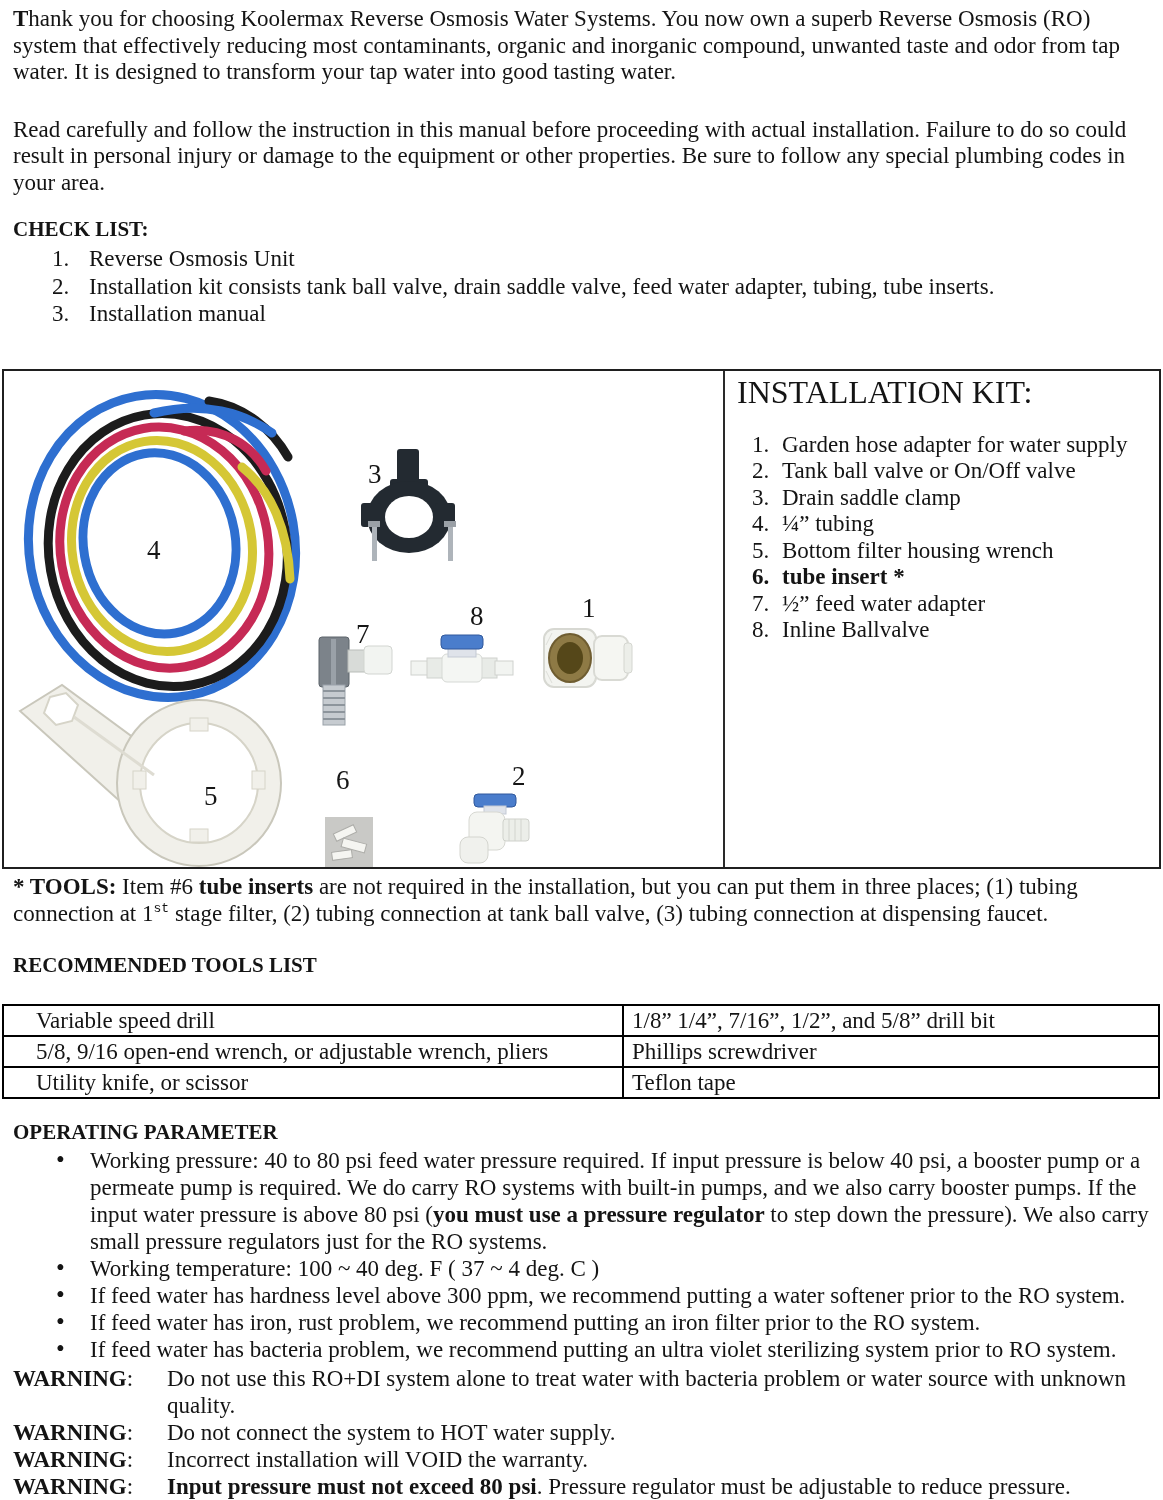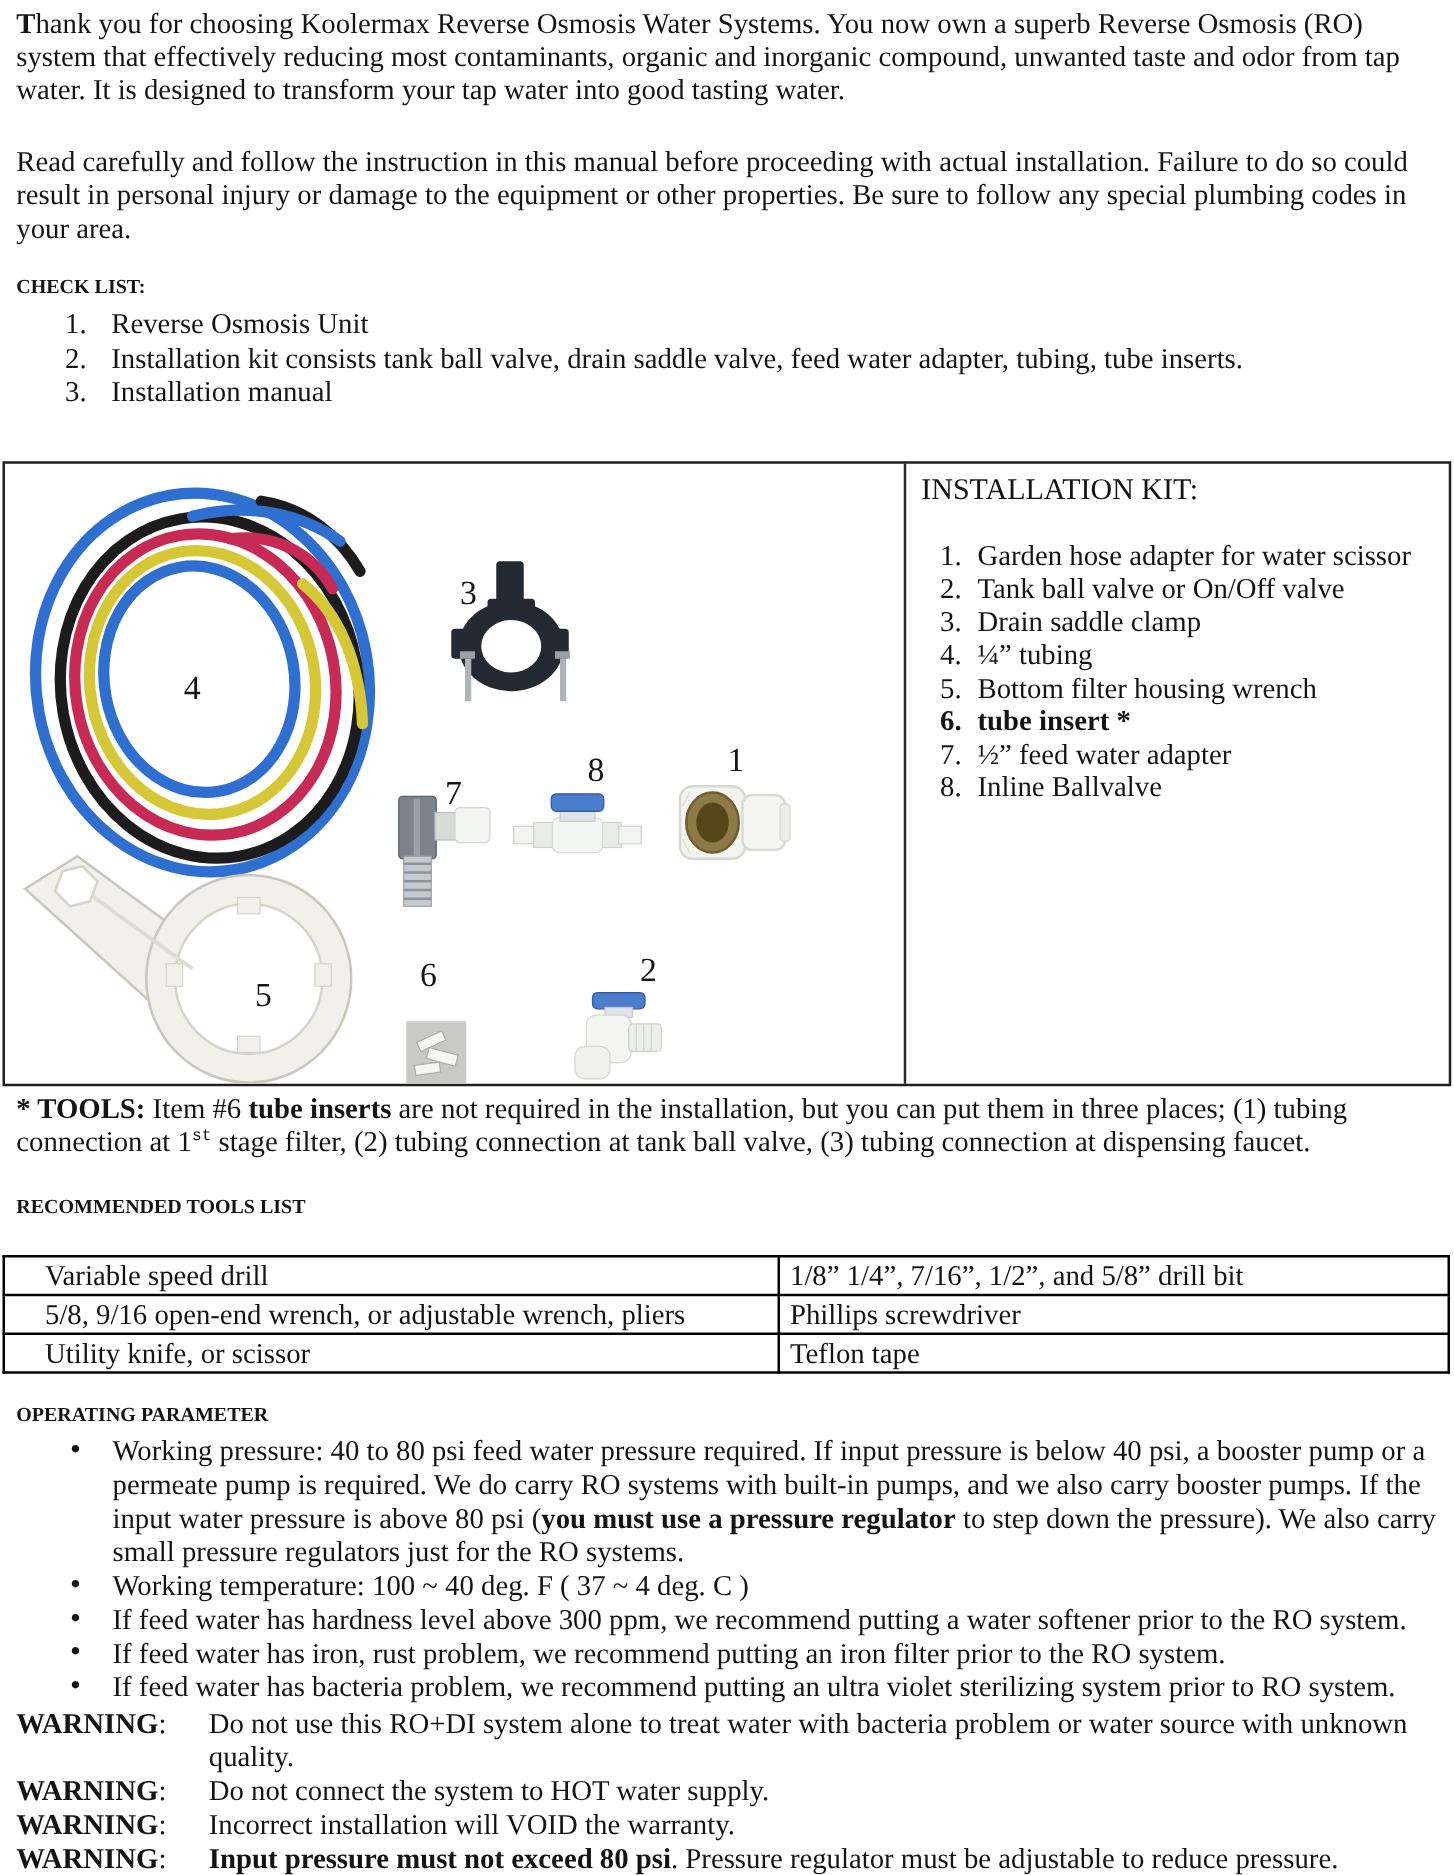--- a/index.html
+++ b/index.html
@@ -6,39 +6,39 @@
   body{
     width:1163px;height:1500px;overflow:hidden;position:relative;
     font-family:"Liberation Serif","DejaVu Serif",serif;
     font-size:23px;line-height:26.5px;color:#141414;
     -webkit-font-smoothing:antialiased;
   }
   .page{padding-top:6px;}
   p{margin:0;}
   .para{margin:0 13px;}
   .para-read{margin:31px 13px 0;}
-  .h{font-size:16px;font-weight:bold;line-height:27px;margin:0 13px;}
+  .h{font-size:21px;font-weight:bold;line-height:27px;margin:0 13px;}
   .h-check{margin-top:20px;}
   .h-tools{margin-top:25px;}
   .h-operating{margin-top:20px;}
 
   
   .check-list{margin:2px 13px 0;}
   .check-row{display:flex;line-height:27.5px;}
   .check-row .cnum{width:37px;margin-left:39px;flex:none;}
   .check-row .ctext{flex:1;}
 
   
   .figure-box{
     margin:41px 2px 0;height:496px;border:2px solid #1f1f1f;
     display:flex;background:#fff;
   }
   .photo{width:719px;flex:none;position:relative;}
   .kit-panel{flex:1;border-left:2px solid #2a2a2a;padding:8px 8px 0 12px;}
-  .kit-heading{font-size:24px;line-height:27px;margin-bottom:26px;}
+  .kit-heading{font-size:32px;line-height:27px;margin-bottom:26px;}
   .kit-row{display:flex;line-height:26.5px;}
   .kit-row .kit-num{width:30px;margin-left:15px;flex:none;}
   .kit-row .kit-label{flex:1;}
   .kit-row.bold{font-weight:bold;}
 
   
   .note{margin:4px 13px 0;line-height:27px;}
   sup{font-size:13px;line-height:0;vertical-align:super;font-family:Liberation Mono, monospace;}
 
   
@@ -194,21 +194,21 @@
         <text class="plabel" x="332" y="418">6</text>
         <text class="plabel" x="352" y="272">7</text>
         <text class="plabel" x="466" y="254">8</text>
       </svg>
     </div>
 
     <div class="kit-panel">
       <div class="kit-heading">INSTALLATION KIT:</div>
       <div class="kit-row">
           <span class="kit-num">1.</span>
-          <span class="kit-label">Garden hose adapter for water scissor</span>
+          <span class="kit-label">Garden hose adapter for water supply</span>
         </div>
       <div class="kit-row">
           <span class="kit-num">2.</span>
           <span class="kit-label">Tank ball valve or On/Off valve</span>
         </div>
       <div class="kit-row">
           <span class="kit-num">3.</span>
           <span class="kit-label">Drain saddle clamp</span>
         </div>
       <div class="kit-row">

